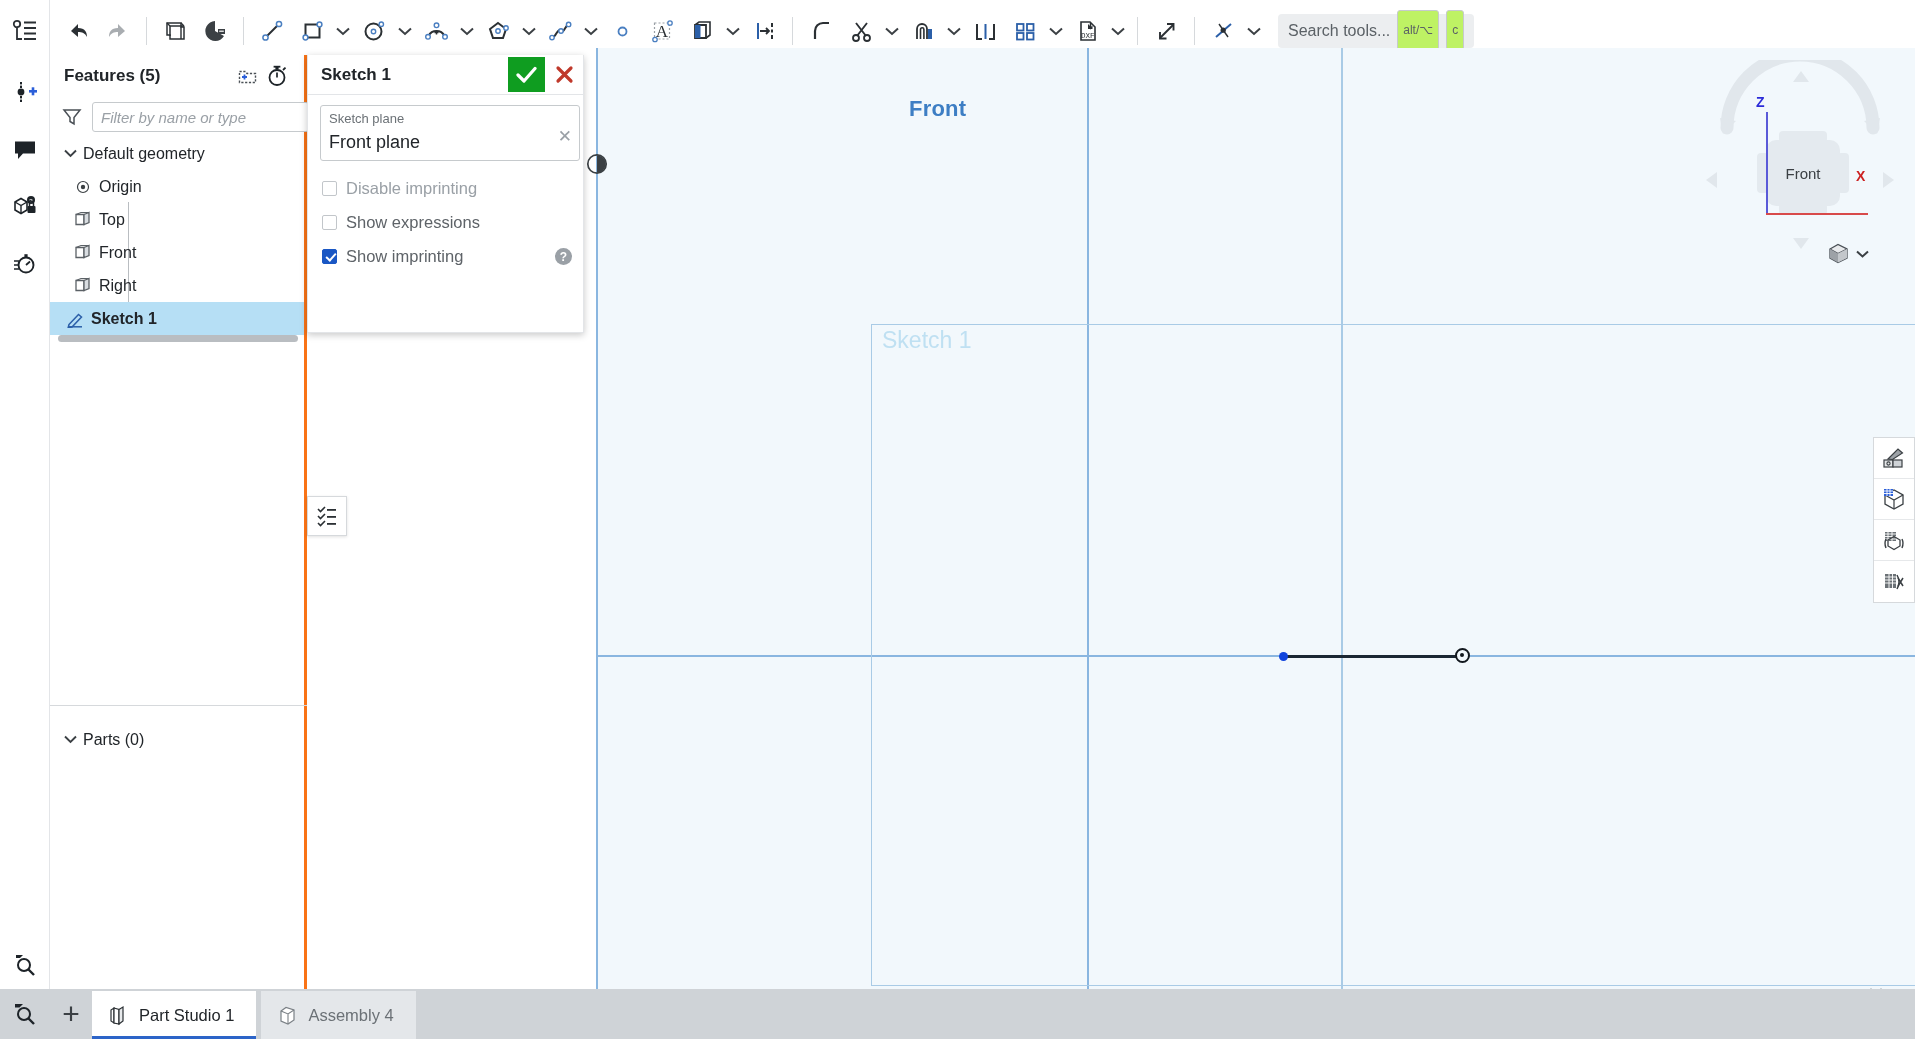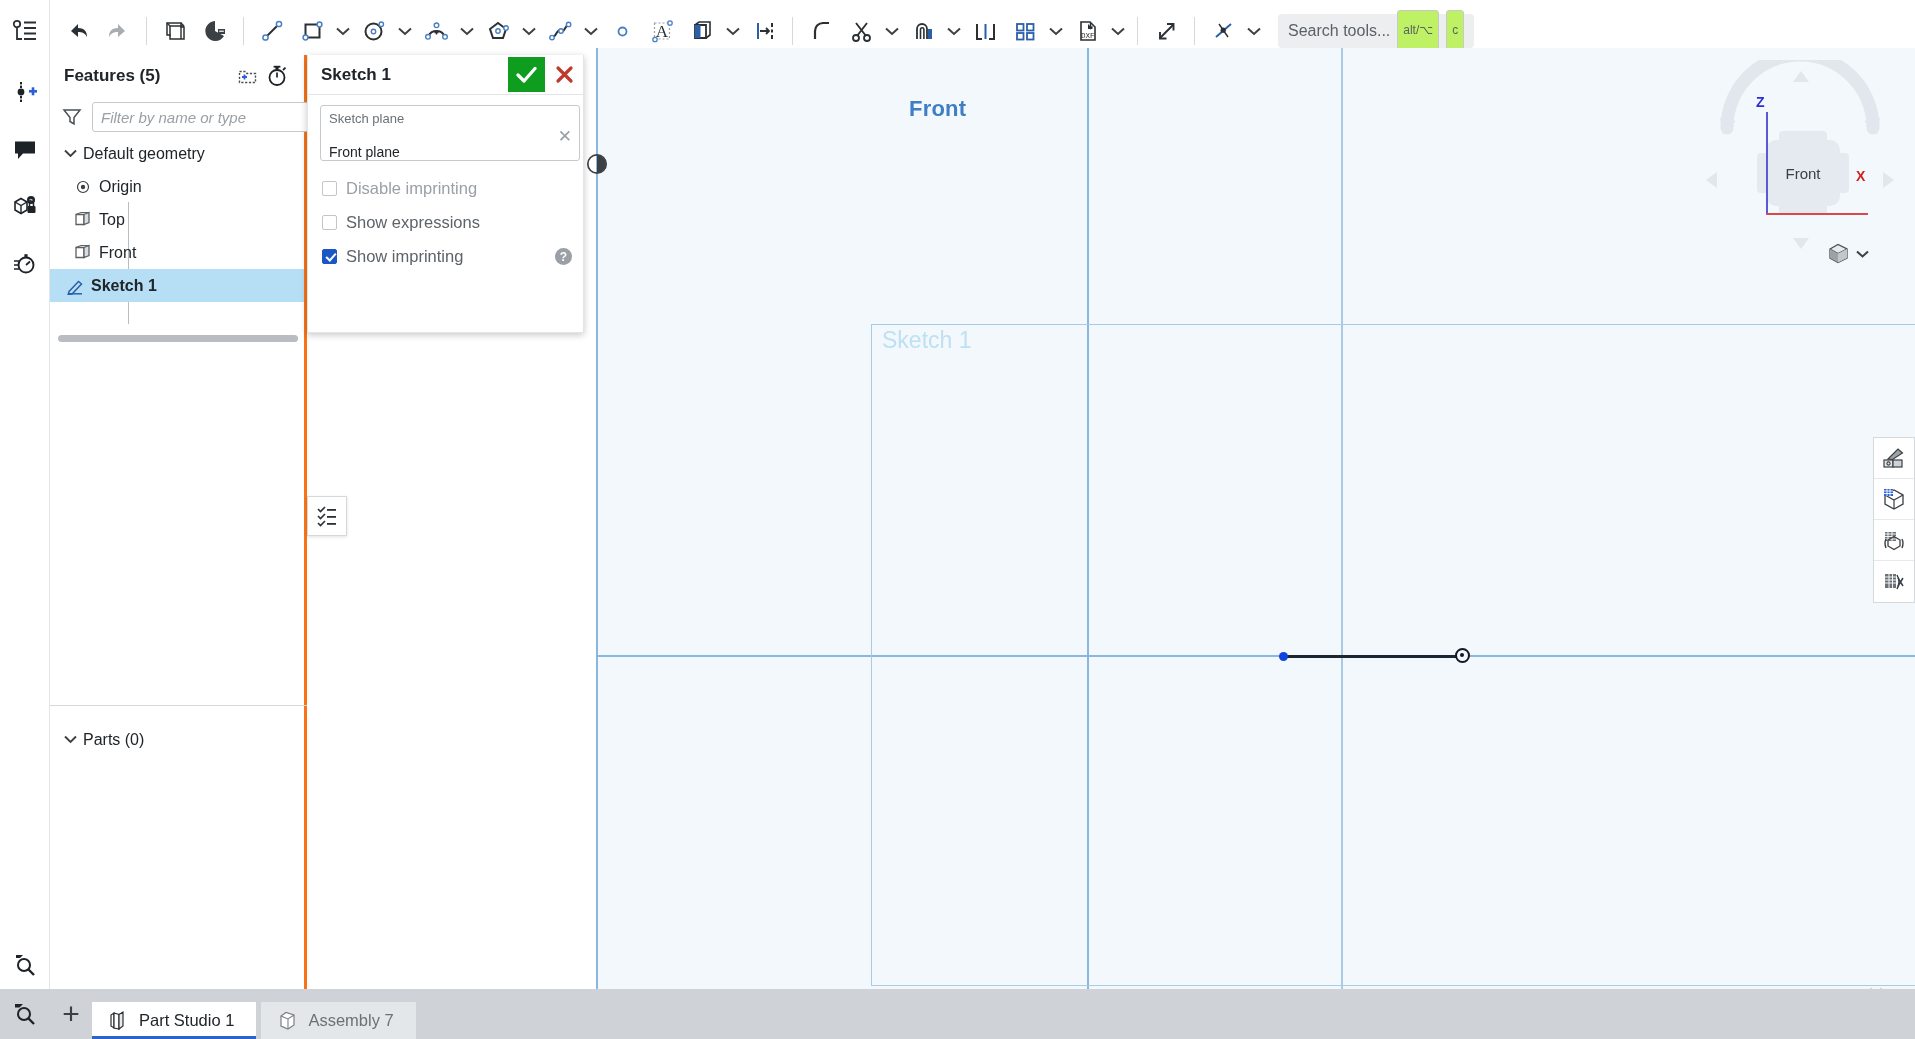--- a/index.html
+++ b/index.html
@@ -126,21 +126,21 @@
   }
   #sd-cancel {
     width: 38px; height: 35px; display:flex; align-items:center; justify-content:center; cursor:pointer;
   }
   #sd-body { padding: 10px 12px 0 12px; position: relative; }
   #plane-field {
     border: 1px solid #c6cacd; border-radius: 3px; height: 56px; padding: 5px 8px 0 8px;
     position: relative; background: #fff; cursor: text; width: 260px;
   }
   #plane-label { font-size: 13px; color: #6b7176; }
-  #plane-value { font-size: 14px; color: #212529; margin-top: 18px; }
+  #plane-value { font-size: 18px; color: #212529; margin-top: 6px; }
   #plane-clear {
     position: absolute; right: 7px; top: 22px; color: #9aa0a6; font-size: 17px; cursor: pointer;
     line-height: 1;
   }
   #history-icon {
     position: absolute; right: -31px; top: 45px; width: 26px; height: 26px;
     display:flex; align-items:center; justify-content:center; cursor:pointer;
   }
   .cb-row { display: flex; align-items: center; height: 34px; gap: 9px; cursor: pointer; padding-left: 2px; }
   .cb-box {
@@ -242,21 +242,21 @@
     background: #cfd3d7; display: flex; align-items: flex-end;
   }
   #bb-search {
     width: 50px; height: 50px; display: flex; align-items: center; justify-content: center; cursor: pointer;
   }
   #bb-add {
     width: 42px; height: 50px; display: flex; align-items: center; justify-content: center;
     cursor: pointer; font-size: 30px; color: #3b4044; font-weight: 300;
   }
   .bb-tab {
-    height: 37px; display: flex; align-items: center; gap: 10px; padding: 0 22px 0 16px;
+    height: 48px; display: flex; align-items: center; gap: 10px; padding: 0 22px 0 16px;
     font-size: 16.5px; cursor: pointer; position: relative;
   }
   .bb-tab.active { background: #ffffff; color: #212529; }
   .bb-tab.active::after {
     content: ""; position: absolute; left: 0; bottom: 0; width: 100%; height: 3px; background: #2c64c8;
   }
   .bb-tab.inactive { background: #e4e7ea; color: #6b7176; margin-left: 5px; }
   svg { display: block; }
 </style>
 </head>
@@ -639,20 +639,30 @@
       <span class="tr-icon">
         <svg width="18" height="17" viewBox="0 0 18 17">
           <path d="M2 3.5 h8 v10 h-8 z" fill="#fff" stroke="#5b6166" stroke-width="1.3"></path>
           <path d="M10 3.5 l5 -2 v10 l-5 2 z" fill="#d9dde1" stroke="#5b6166" stroke-width="1.3"></path>
           <path d="M2 3.5 l5 -2 h8" fill="none" stroke="#5b6166" stroke-width="1.2"></path>
         </svg>
       </span>
       <span class="tr-label">Front</span>
     </div>
 
+    <div class="tree-row tree-child">
+      <span class="tr-icon">
+        <svg width="18" height="17" viewBox="0 0 18 17">
+          <path d="M2 3.5 h8 v10 h-8 z" fill="#fff" stroke="#5b6166" stroke-width="1.3"></path>
+          <path d="M10 3.5 l5 -2 v10 l-5 2 z" fill="#d9dde1" stroke="#5b6166" stroke-width="1.3"></path>
+          <path d="M2 3.5 l5 -2 h8" fill="none" stroke="#5b6166" stroke-width="1.2"></path>
+        </svg>
+      </span>
+      <span class="tr-label">Right</span>
+    </div>
 
     <div class="tree-row selected" style="padding-left:12px;">
       <span class="tr-icon">
         <svg width="19" height="18" viewBox="0 0 19 18">
           <path d="M3 14.5 L12.5 4.5 L15.5 7 L6 17 L2.2 17.5 Z" fill="none" stroke="#2b5fa8" stroke-width="1.5"></path>
           <line x1="2.2" y1="16.8" x2="16" y2="16.8" stroke="#2b5fa8" stroke-width="1.5"></line>
         </svg>
       </span>
       <span class="tr-label">Sketch 1</span>
     </div>
@@ -869,17 +879,17 @@
       <span>Part Studio 1</span>
     </div>
 
     <div class="bb-tab inactive">
       <span>
         <svg width="21" height="21" viewBox="0 0 21 21">
           <path d="M4 6 L9 2.5 L17 5 L17 15 L11 19 L4 16 Z" fill="#fff" stroke="#7b8186" stroke-width="1.2"></path>
           <path d="M4 6 L11 9 L17 5 M11 9 V19" fill="none" stroke="#7b8186" stroke-width="1.1"></path>
         </svg>
       </span>
-      <span>Assembly 7</span>
+      <span>Assembly 4</span>
     </div>
   </div>
 
 </div>
 
 </body></html>

